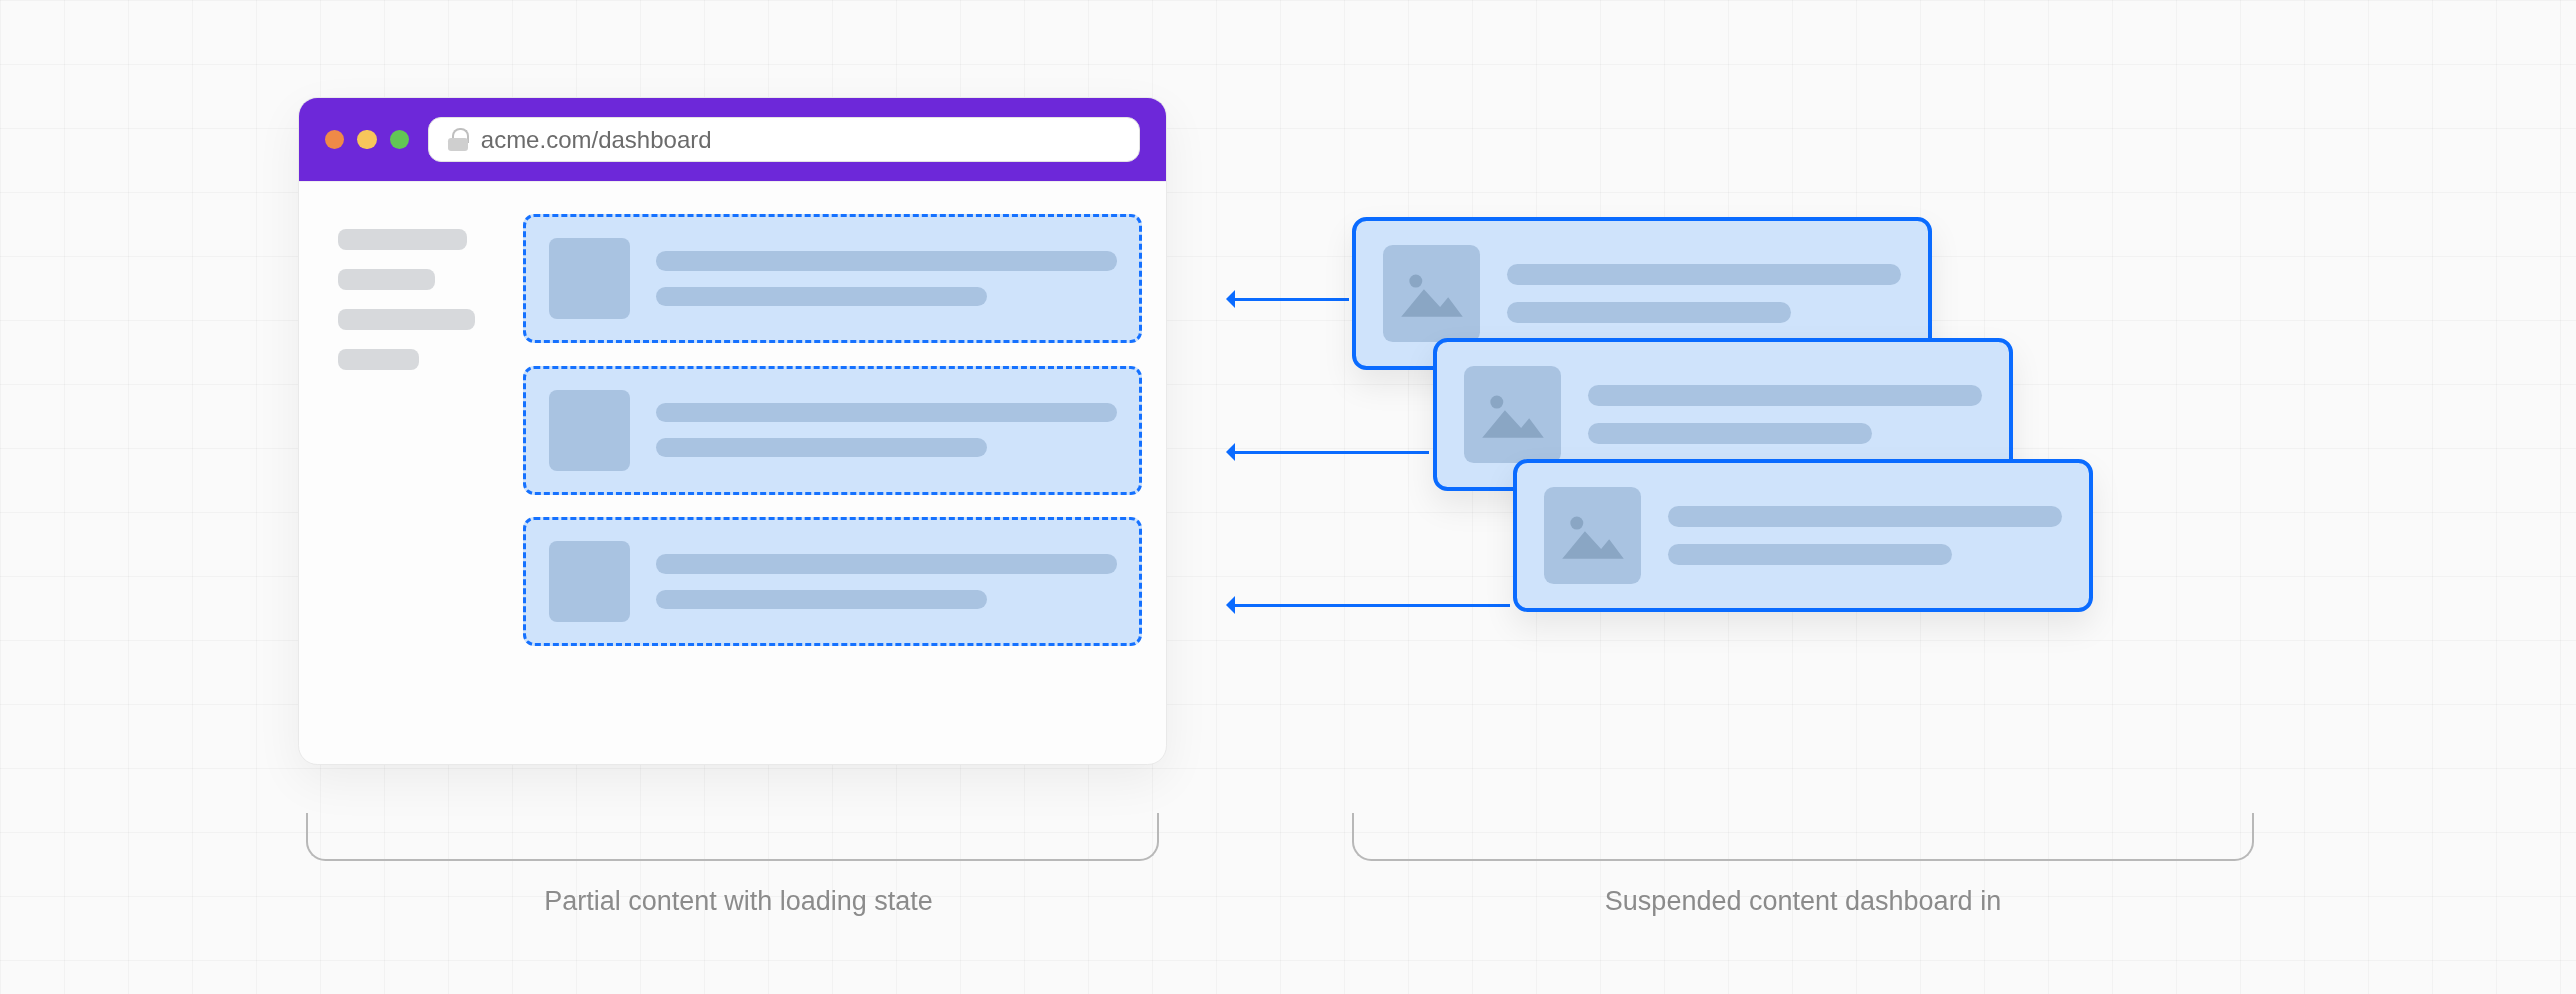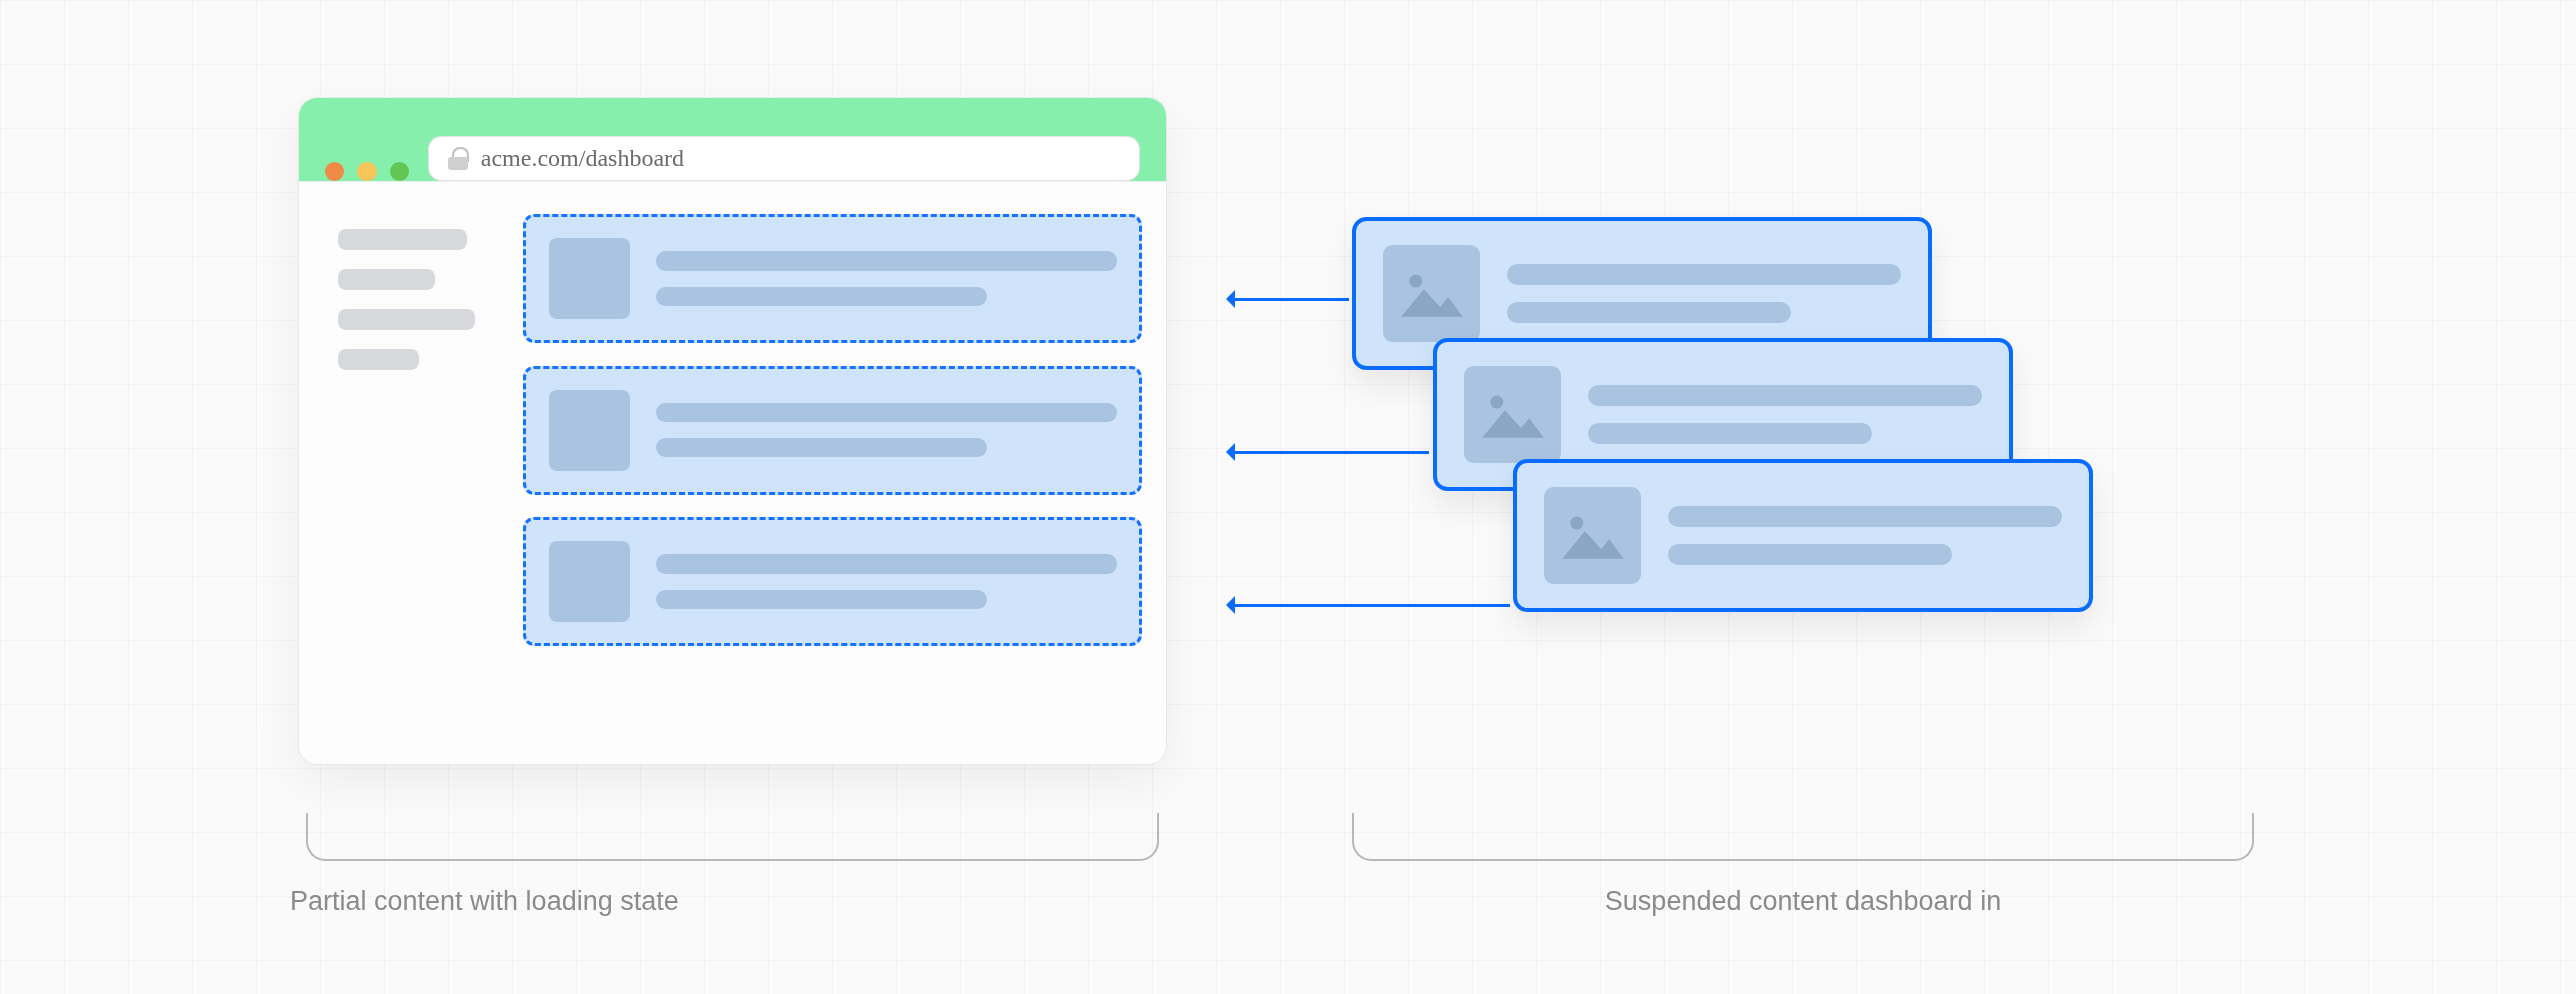--- a/index.html
+++ b/index.html
@@ -23,27 +23,26 @@
     width: 869px;
     height: 668px;
     background: #fdfdfd;
     border: 1.6px solid #e9e9e9;
     border-radius: 19.3px;
     box-shadow: 0 16px 48px rgba(0,0,0,0.06);
     overflow: hidden;
   }
   .chrome {
     height: 84px;
-    background: #86efac;
+    background: #6d28d9;
     border-bottom: 1.6px solid #efefef;
     display: flex;
-    align-items: flex-end;
+    align-items: center;
     padding: 0 26px;
     gap: 19.3px;
-    font-family: Liberation Serif, serif;
   }
   .traffic { display: flex; gap: 13px; }
   .dot { width: 19.3px; height: 19.3px; border-radius: 50%; }
   .dot.red    { background: #ef8a47; }
   .dot.yellow { background: #f7c65b; }
   .dot.green  { background: #62c655; }
   .url {
     flex: 1;
     height: 45px;
     background: #fff;
@@ -171,21 +170,21 @@
     border-bottom-right-radius: 19.3px;
   }
   .bracket.b1 { left: 306px; top: 813px; width: 853px; }
   .bracket.b2 { left: 1352px; top: 813px; width: 902px; }
   .caption {
     position: absolute;
     top: 886px;
     font-size: 27px;
     color: #8b8b8b;
   }
-  .caption.c1 { left: 290px; width: 853px; text-align: left; }
+  .caption.c1 { left: 312px; width: 853px; text-align: center; }
   .caption.c2 { left: 1352px; width: 902px; text-align: center; }
 </style>
 </head>
 <body>
 
 <div class="browser">
   <div class="chrome">
     <div class="traffic">
       <span class="dot red"></span>
       <span class="dot yellow"></span>

